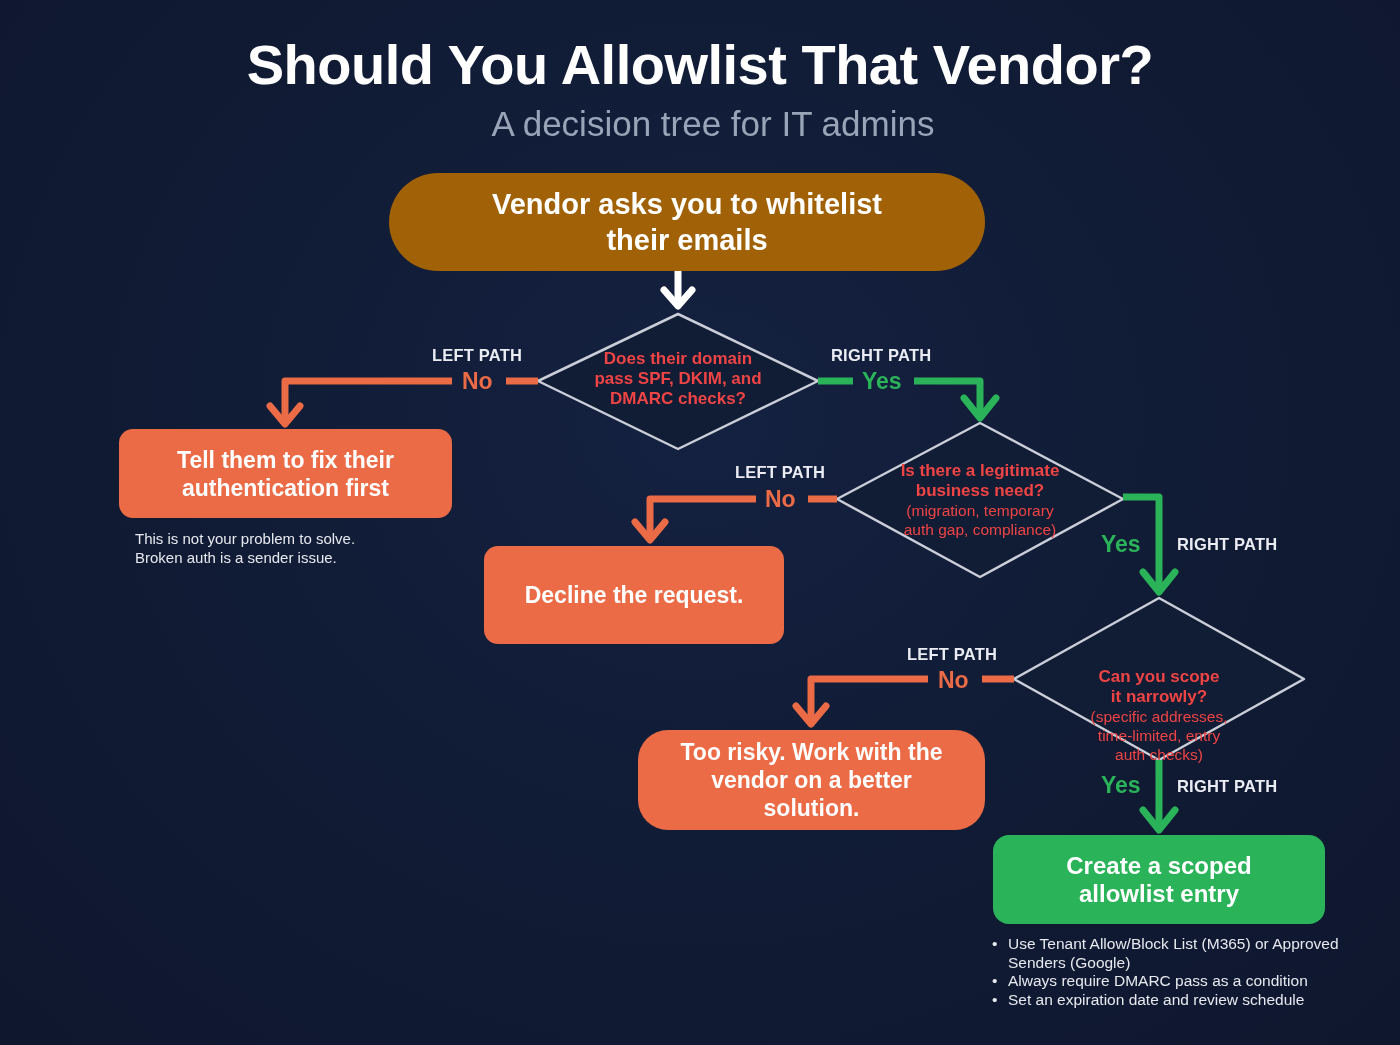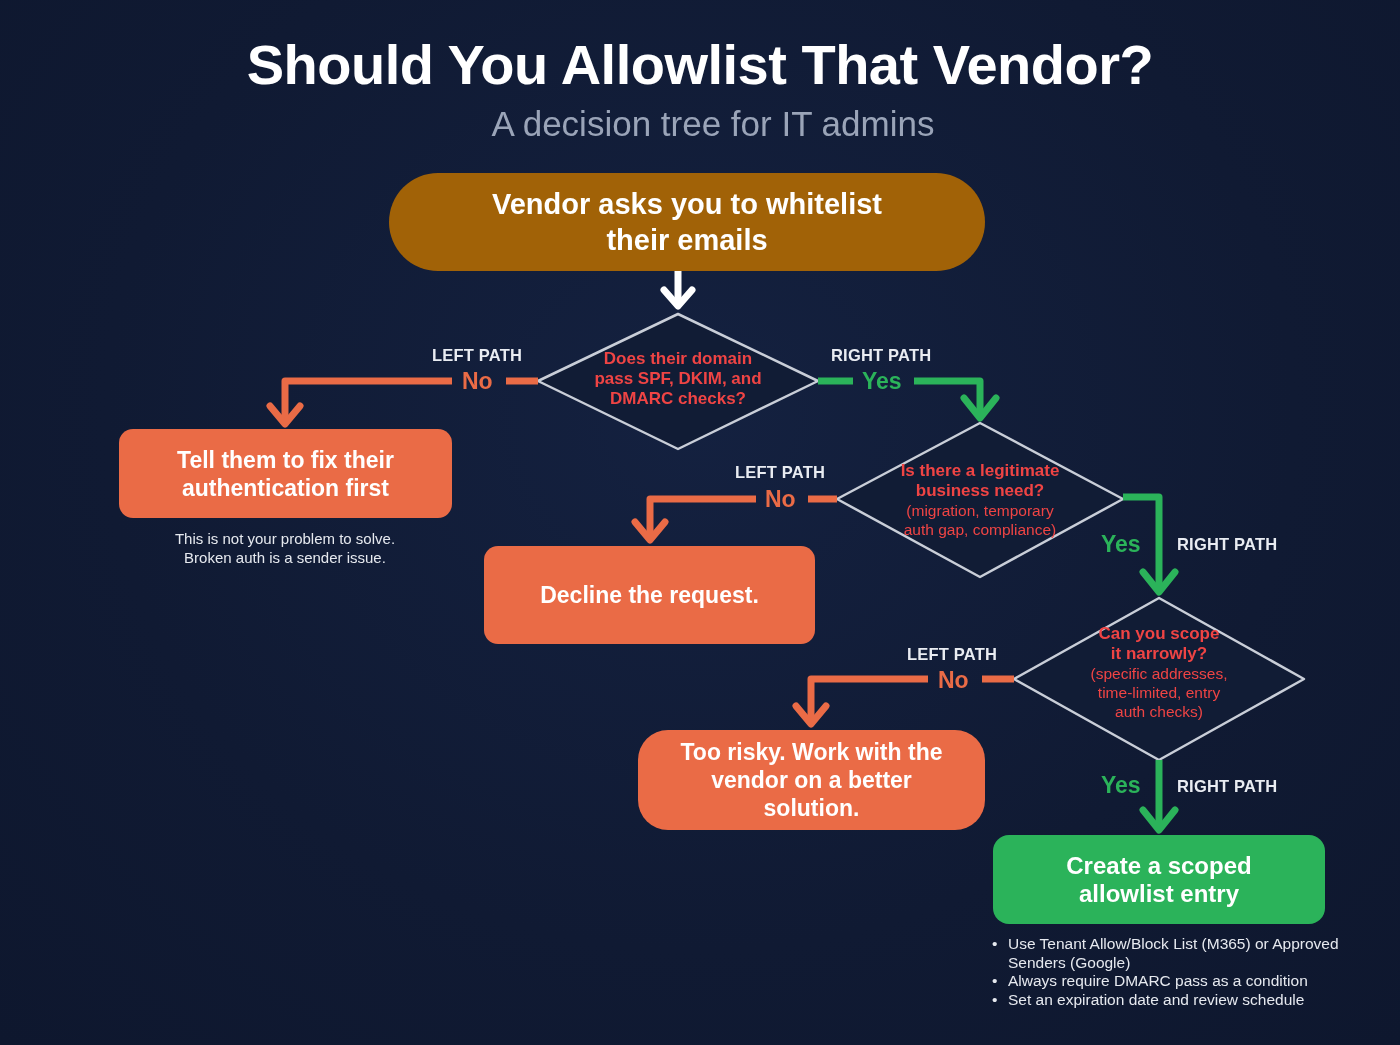--- a/index.html
+++ b/index.html
@@ -47,21 +47,21 @@
   .diamond-text .d { font-weight: 400; font-size: 15.5px; line-height: 19px; }
   .path-label {
     position: absolute; font-size: 16.5px; font-weight: 700; color: #e9ecf2; letter-spacing: 0.2px;
   }
   .ans {
     position: absolute; font-size: 23px; font-weight: 700;
   }
   .ans.no { color: #ea6b46; }
   .ans.yes { color: #2bb35a; }
   .note {
-    position: absolute; text-align: center; font-size: 15px; line-height: 19px; color: #e6e9ef;
+    position: absolute; font-size: 15px; line-height: 19px; color: #e6e9ef;
   }
   .bullets {
     position: absolute; left: 990px; top: 935px; width: 360px;
     margin: 0; padding: 0; list-style: none; font-size: 15.5px; line-height: 18.5px; color: #e6e9ef;
   }
   .bullets li { position: relative; padding-left: 18px; }
   .bullets li::before {
     content: "•"; position: absolute; left: 2px; top: 0;
   }
 </style>
@@ -153,27 +153,27 @@
   <div class="q">Is there a legitimate</div>
   <div class="q">business need?</div>
   <div class="d">(migration, temporary</div>
   <div class="d">auth gap, compliance)</div>
 </div>
 <div class="path-label" style="left:735px; top:463px;">LEFT PATH</div>
 <div class="ans no" style="left:765px; top:486px;">No</div>
 <div class="ans yes" style="left:1101px; top:531px;">Yes</div>
 <div class="path-label" style="left:1177px; top:535px;">RIGHT PATH</div>
 
-<div class="box orange" style="left:484px; top:546px; width:331px; height:98px;">
+<div class="box orange" style="left:484px; top:546px; width:300px; height:98px;">
   <div>
     <div>Decline the request.</div>
   </div>
 </div>
 
-<div class="diamond-text" style="left:1059px; top:624px; width:200px;">
+<div class="diamond-text" style="left:1059px; top:667px; width:200px;">
   <div class="q">Can you scope</div>
   <div class="q">it narrowly?</div>
   <div class="d">(specific addresses,</div>
   <div class="d">time-limited, entry</div>
   <div class="d">auth checks)</div>
 </div>
 <div class="path-label" style="left:907px; top:645px;">LEFT PATH</div>
 <div class="ans no" style="left:938px; top:667px;">No</div>
 <div class="ans yes" style="left:1101px; top:772px;">Yes</div>
 <div class="path-label" style="left:1177px; top:777px;">RIGHT PATH</div>

